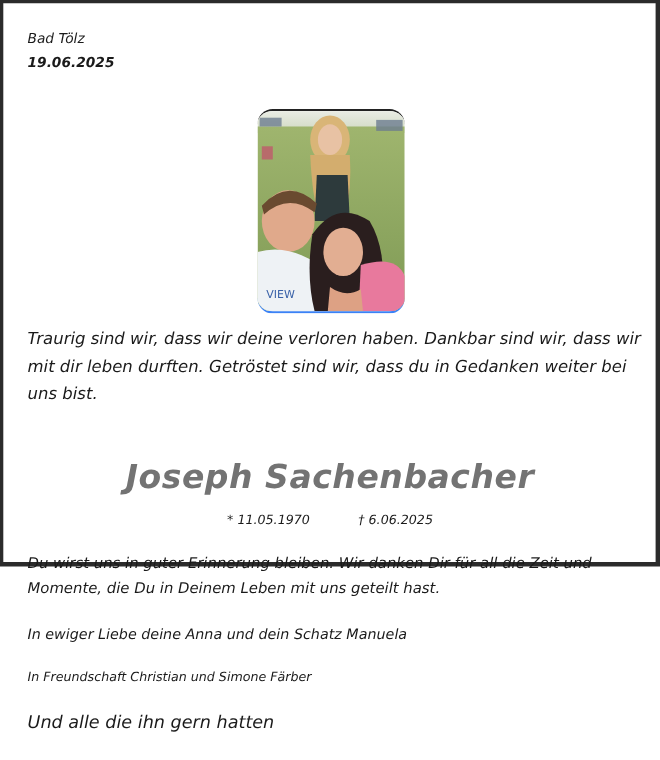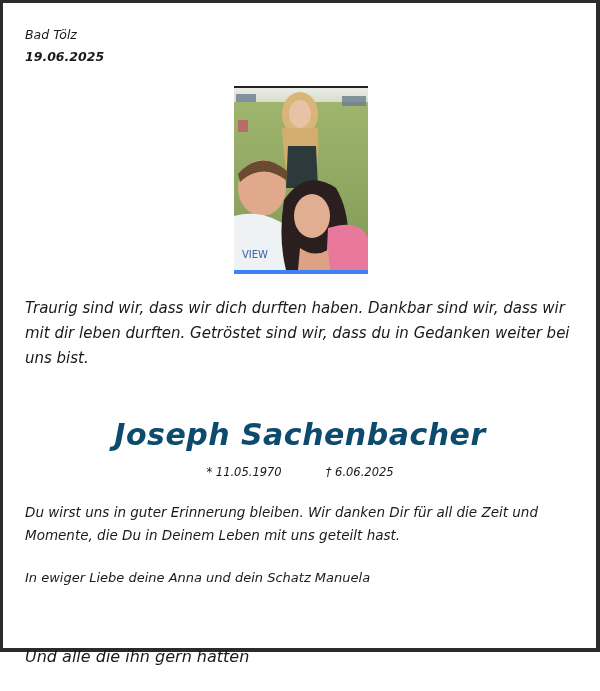--- a/index.html
+++ b/index.html
@@ -1,44 +1,45 @@
 <!DOCTYPE html>
 <html><head>
 <meta charset="utf-8">
 <style>
   html, body { margin: 0; padding: 0; background: #ffffff; }
   body { width: 600px; height: 691px; overflow: hidden; }
   .frame {
     position: absolute; left: 0; top: 0;
-    width: 600px; height: 652px; box-sizing: border-box;
+    width: 600px; height: 515px; box-sizing: border-box;
     border: 3px solid #2b2b2b;
     border-right-width: 4px; border-bottom-width: 4px;
     background: #ffffff;
     font-family: "DejaVu Sans", sans-serif;
     color: #1a1a1a;
   }
   .abs { position: absolute; }
   .hand { font-style: italic; font-family: "DejaVu Sans", sans-serif; }
   .place { left: 22px; top: 24px; font-size: 12.5px; }
   .date { left: 22px; top: 46px; font-size: 12.5px; font-weight: bold; }
   .photo {
-    left: 231px; top: 83px; width: 134px; height: 182px;
-    border-top: 2px solid #222; border-bottom: 4px solid #3b82f6;
+    left: 231px; top: 96px; width: 134px; height: 182px;
+    border-top: 2px solid #222; border-bottom: 2px solid #3b82f6;
     overflow: hidden;
+    border-radius: 14px;
   }
   .photo svg { display: block; }
   .verse {
     left: 22px; top: 293px; width: 560px;
     font-size: 15px; line-height: 25px;
   }
   .intro { left: 22px; top: 382px; font-size: 12.5px; }
   .name {
     left: 0; width: 594px; top: 414px; text-align: center;
     font-size: 30px; font-weight: bold; font-style: italic;
-    color: #0c4a6e; letter-spacing: 0.5px;
+    color: #737373; letter-spacing: 0.5px;
   }
   .dates {
     left: 0; width: 594px; top: 462px; text-align: center;
     font-size: 11.5px; font-style: italic;
   }
   .dates span { display: inline-block; }
   .dates .gap { width: 44px; }
   .thanks {
     left: 22px; top: 498px; width: 560px;
     font-size: 13.5px; line-height: 23px;
@@ -86,27 +87,28 @@
       <path d="M0 128 Q28 120 56 140 L60 182 L0 182 Z" fill="#eef2f5"></path>
       <text x="8" y="170" font-size="10" fill="#3a62a8" font-family="DejaVu Sans, sans-serif">VIEW</text>
 
       <path d="M50 112 Q72 80 102 100 Q120 130 112 182 L52 182 Q44 150 50 112 Z" fill="#2a1e1e"></path>
       <ellipse cx="78" cy="128" rx="18" ry="22" fill="#e2ae92"></ellipse>
       <path d="M94 140 Q126 130 134 150 L134 182 L92 182 Z" fill="#e8799d"></path>
       <path d="M66 160 Q80 170 94 162 L96 182 L64 182 Z" fill="#dda184"></path>
     </svg>
   </div>
 
-  <div class="abs hand verse">Traurig sind wir, dass wir dich durften haben. Dankbar sind wir, dass wir mit dir leben durften. Getröstet sind wir, dass du in Gedanken weiter bei uns bist.</div>
+  <div class="abs hand verse">Traurig sind wir, dass wir deine verloren haben. Dankbar sind wir, dass wir mit dir leben durften. Getröstet sind wir, dass du in Gedanken weiter bei uns bist.</div>
 
 
   <div class="abs name">Joseph Sachenbacher</div>
 
   <div class="abs dates">
     <span>* 11.05.1970</span><span class="gap"></span><span>† 6.06.2025</span>
   </div>
 
   <div class="abs hand thanks">Du wirst uns in guter Erinnerung bleiben. Wir danken Dir für all die Zeit und Momente, die Du in Deinem Leben mit uns geteilt hast.</div>
 
   <div class="abs hand sig1">In ewiger Liebe deine Anna und dein Schatz Manuela</div>
+  <div class="abs hand sig2">In Freundschaft Christian und Simone Färber</div>
   <div class="abs hand sig3">Und alle die ihn gern hatten</div>
 
 </div>
 
 </body></html>

